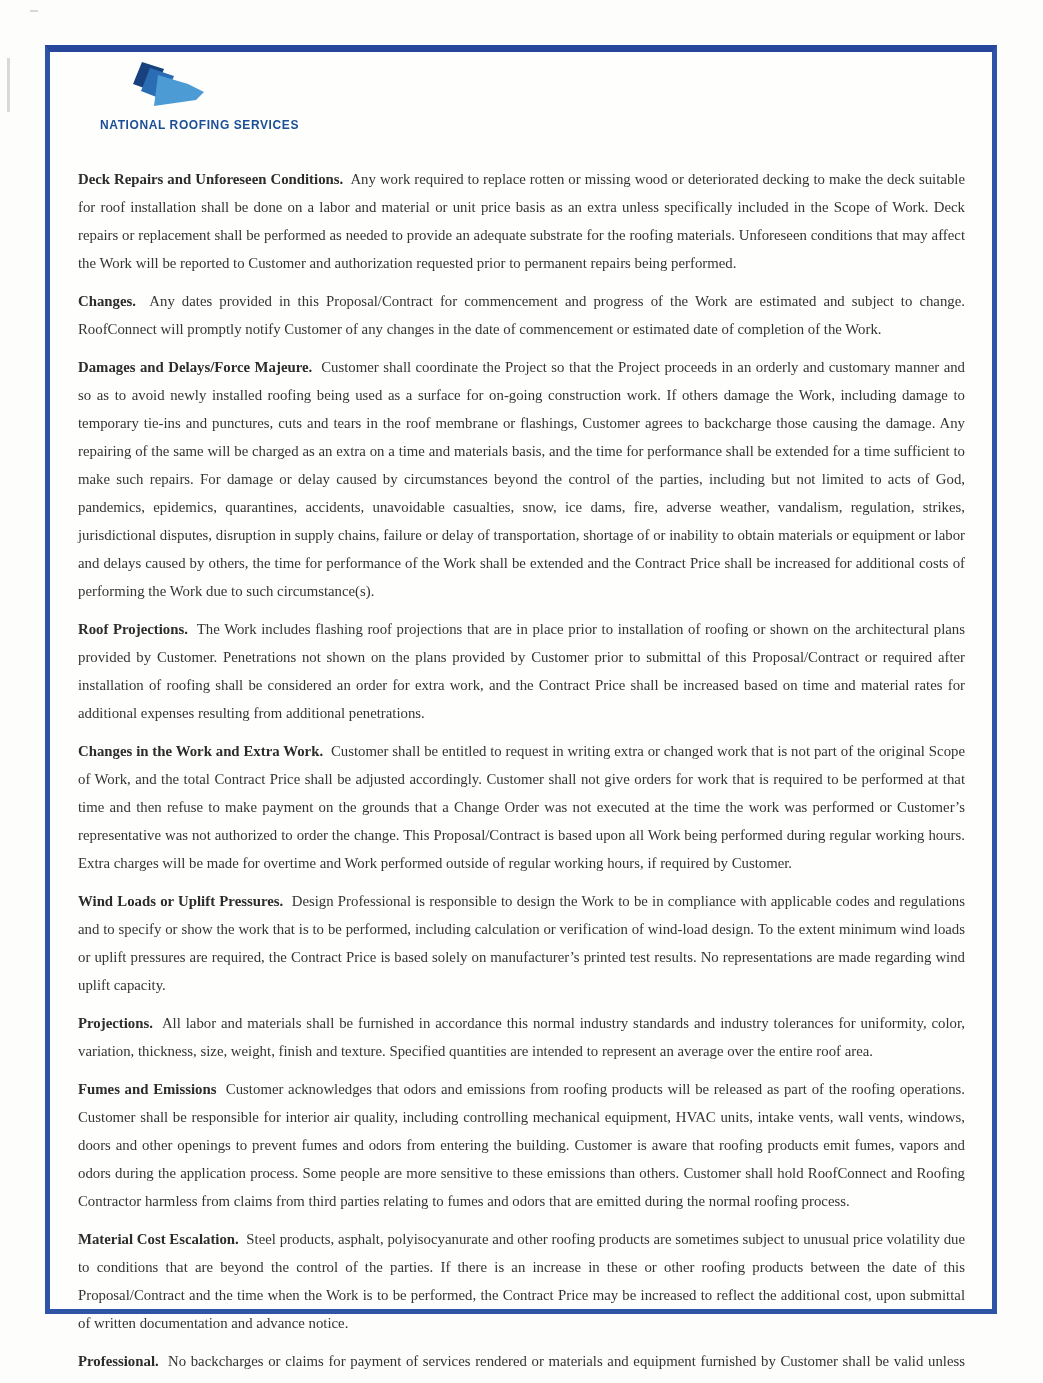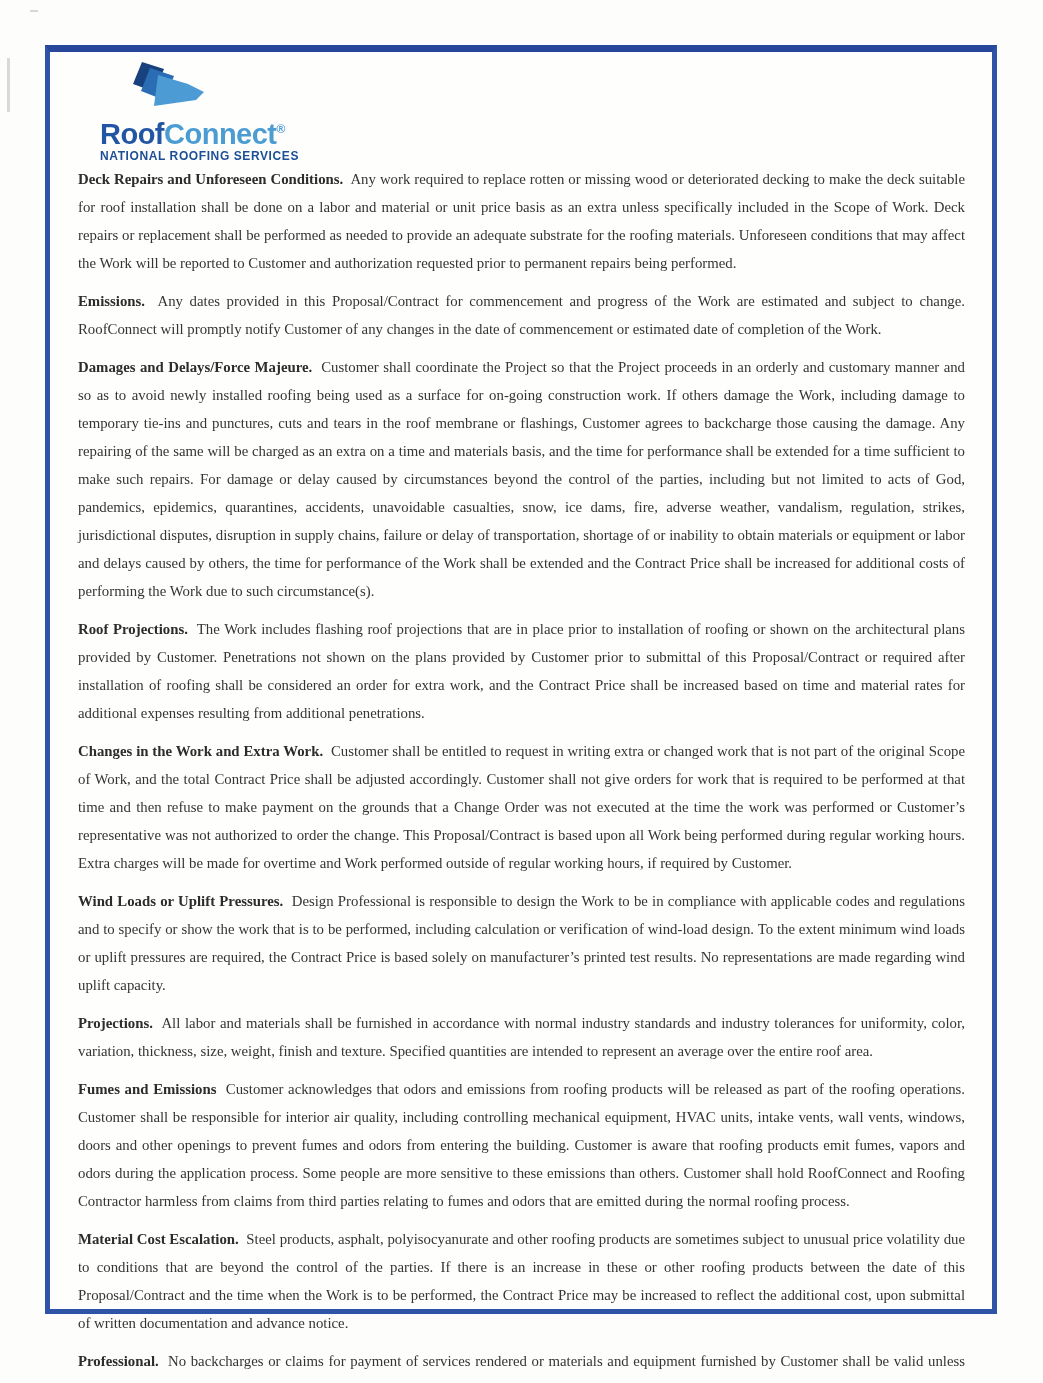--- a/index.html
+++ b/index.html
@@ -97,31 +97,30 @@
   <div class="scan-mark-top"></div>
 
   <div class="frame">
 
     <div class="logo">
       <svg class="logo-icon" viewBox="0 0 78 56" xmlns="http://www.w3.org/2000/svg">
         <polygon points="12,0 34,7 25,30 3,22" fill="#17427e"></polygon>
         <polygon points="20,6 44,14 34,38 11,29" fill="#2a6db5"></polygon>
         <polygon points="28,13 58,22 74,30 66,38 24,44" fill="#4d9bd5"></polygon>
       </svg>
-      <div class="brand"><span class="roof">Roof</span><span class="connect">Connect</span><span class="reg">®</span></div>
       <div class="tagline">NATIONAL ROOFING SERVICES</div>
     </div>
 
     <div class="content">
       <p class="para"><b class="head">Deck Repairs and Unforeseen Conditions.</b>&nbsp; <span>Any work required to replace rotten or missing wood or deteriorated decking to make the deck suitable for roof installation shall be done on a labor and material or unit price basis as an extra unless specifically included in the Scope of Work.  Deck repairs or replacement shall be performed as needed to provide an adequate substrate for the roofing materials.  Unforeseen conditions that may affect the Work will be reported to Customer and authorization requested prior to permanent repairs being performed.</span></p>
-      <p class="para"><b class="head">Emissions.</b>&nbsp; <span>Any dates provided in this Proposal/Contract for commencement and progress of the Work are estimated and subject to change.  RoofConnect will promptly notify Customer of any changes in the date of commencement or estimated date of completion of the Work.</span></p>
+      <p class="para"><b class="head">Changes.</b>&nbsp; <span>Any dates provided in this Proposal/Contract for commencement and progress of the Work are estimated and subject to change.  RoofConnect will promptly notify Customer of any changes in the date of commencement or estimated date of completion of the Work.</span></p>
       <p class="para"><b class="head">Damages and Delays/Force Majeure.</b>&nbsp; <span>Customer shall coordinate the Project so that the Project proceeds in an orderly and customary manner and so as to avoid newly installed roofing being used as a surface for on-going construction work.  If others damage the Work, including damage to temporary tie-ins and punctures, cuts and tears in the roof membrane or flashings, Customer agrees to backcharge those causing the damage.  Any repairing of the same will be charged as an extra on a time and materials basis, and the time for performance shall be extended for a time sufficient to make such repairs.  For damage or delay caused by circumstances beyond the control of the parties, including but not limited to acts of God, pandemics, epidemics, quarantines, accidents, unavoidable casualties, snow, ice dams, fire, adverse weather, vandalism, regulation, strikes, jurisdictional disputes, disruption in supply chains, failure or delay of transportation, shortage of or inability to obtain materials or equipment or labor and delays caused by others, the time for performance of the Work shall be extended and the Contract Price shall be increased for additional costs of performing the Work due to such circumstance(s).</span></p>
       <p class="para"><b class="head">Roof Projections.</b>&nbsp; <span>The Work includes flashing roof projections that are in place prior to installation of roofing or shown on the architectural plans provided by Customer. Penetrations not shown on the plans provided by Customer prior to submittal of this Proposal/Contract or required after installation of roofing shall be considered an order for extra work, and the Contract Price shall be increased based on time and material rates for additional expenses resulting from additional penetrations.</span></p>
       <p class="para"><b class="head">Changes in the Work and Extra Work.</b>&nbsp; <span>Customer shall be entitled to request in writing extra or changed work that is not part of the original Scope of Work, and the total Contract Price shall be adjusted accordingly.  Customer shall not give orders for work that is required to be performed at that time and then refuse to make payment on the grounds that a Change Order was not executed at the time the work was performed or Customer’s representative was not authorized to order the change.  This Proposal/Contract is based upon all Work being performed during regular working hours. Extra charges will be made for overtime and Work performed outside of regular working hours, if required by Customer.</span></p>
       <p class="para"><b class="head">Wind Loads or Uplift Pressures.</b>&nbsp; <span>Design Professional is responsible to design the Work to be in compliance with applicable codes and regulations and to specify or show the work that is to be performed, including calculation or verification of wind-load design.  To the extent minimum wind loads or uplift pressures are required, the Contract Price is based solely on manufacturer’s printed test results.  No representations are made regarding wind uplift capacity.</span></p>
-      <p class="para"><b class="head">Projections.</b>&nbsp; <span>All labor and materials shall be furnished in accordance with normal industry standards and industry tolerances for uniformity, color, variation, thickness, size, weight, finish and texture. Specified quantities are intended to represent an average over the entire roof area.</span></p>
+      <p class="para"><b class="head">Projections.</b>&nbsp; <span>All labor and materials shall be furnished in accordance this normal industry standards and industry tolerances for uniformity, color, variation, thickness, size, weight, finish and texture. Specified quantities are intended to represent an average over the entire roof area.</span></p>
       <p class="para"><b class="head">Fumes and Emissions</b>&nbsp; <span>Customer acknowledges that odors and emissions from roofing products will be released as part of the roofing operations.  Customer shall be responsible for interior air quality, including controlling mechanical equipment, HVAC units, intake vents, wall vents, windows, doors and other openings to prevent fumes and odors from entering the building.  Customer is aware that roofing products emit fumes, vapors and odors during the application process.  Some people are more sensitive to these emissions than others. Customer shall hold RoofConnect and Roofing Contractor harmless from claims from third parties relating to fumes and odors that are emitted during the normal roofing process.</span></p>
       <p class="para"><b class="head">Material Cost Escalation.</b>&nbsp; <span>Steel products, asphalt, polyisocyanurate and other roofing products are sometimes subject to unusual price volatility due to conditions that are beyond the control of the parties.  If there is an increase in these or other roofing products between the date of this Proposal/Contract and the time when the Work is to be performed, the Contract Price may be increased to reflect the additional cost, upon submittal of written documentation and advance notice.</span></p>
       <p class="para"><b class="head">Professional.</b>&nbsp; <span>No backcharges or claims for payment of services rendered or materials and equipment furnished by Customer shall be valid unless previously authorized in writing by RoofConnect and unless written notice is given to RoofConnect within five (5) days of the event, act or omission which is the basis of the backcharge.</span></p>
     </div>
 
   </div>
 </div>
 
 </body></html>

